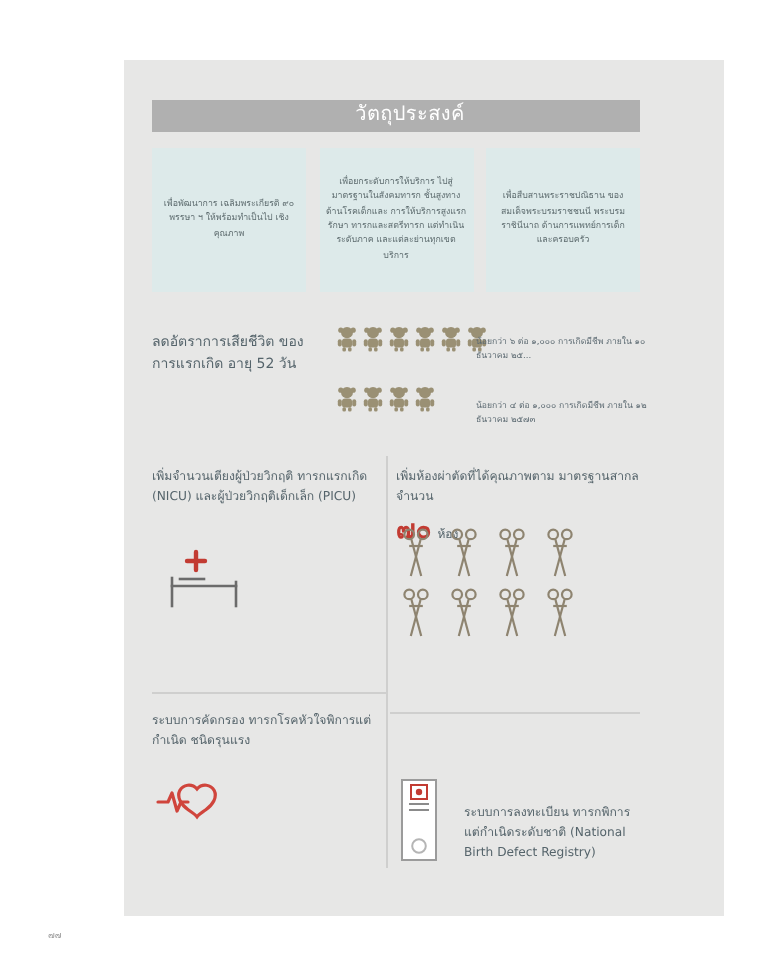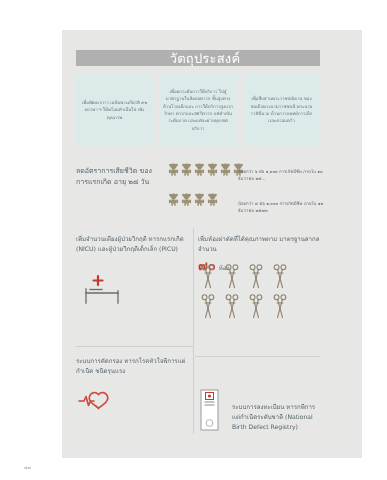--- a/index.html
+++ b/index.html
@@ -17,21 +17,21 @@
     background:#e7e7e6;
   }
 
   
   .header-bar{
     position:absolute;left:14px;top:20px;width:244px;height:16px;
     background:#b0b0b0;
     display:flex;align-items:center;justify-content:center;
   }
   .header-bar .htext{
-    color:#ffffff;font-size:13px;letter-spacing:.2px;line-height:1;margin-left:14px;
+    color:#ffffff;font-size:10px;letter-spacing:.2px;line-height:1;margin-left:14px;
   }
 
   
   .cards{
     position:absolute;left:14px;top:44px;width:244px;height:72px;
     display:flex;justify-content:space-between;
   }
   .card{
     width:77px;height:72px;background:#ddeaea;
     display:flex;align-items:center;justify-content:center;
@@ -118,21 +118,21 @@
       </div>
       <div class="card">
         <p>เพื่อยกระดับการให้บริการ ไปสู่มาตรฐานในสังคมทารก ชั้นสูงทางด้านโรคเด็กและ การให้บริการสูงแรกรักษา ทารกและสตรีทารก แต่ทำเนินระดับภาค และแต่ละย่านทุกเขตบริการ</p>
       </div>
       <div class="card">
         <p>เพื่อสืบสานพระราชปณิธาน ของสมเด็จพระบรมราชชนนี พระบรมราชินีนาถ ด้านการแพทย์การเด็ก และครอบครัว</p>
       </div>
     </div>
 
     <div class="mortality">
-      <div class="mort-label">ลดอัตราการเสียชีวิต ของการแรกเกิด อายุ ๒๘ วัน</div>
+      <div class="mort-label">ลดอัตราการเสียชีวิต ของการแรกเกิด อายุ 52 วัน</div>
 
       <div class="fig-rows">
         <div class="fig-row r1">
           <svg class="baby" viewBox="0 0 11 13">
             <g fill="#9a9074">
               <ellipse cx="5.5" cy="3.3" rx="3" ry="2.8"></ellipse>
               <circle cx="2.4" cy="2.1" r="1.3"></circle>
                 <circle cx="8.6" cy="2.1" r="1.3"></circle>
               <rect x="3" y="6.2" width="5" height="4.6" rx="1.6"></rect>
               <rect x="0.9" y="6.6" width="2" height="3.6" rx="1"></rect>

